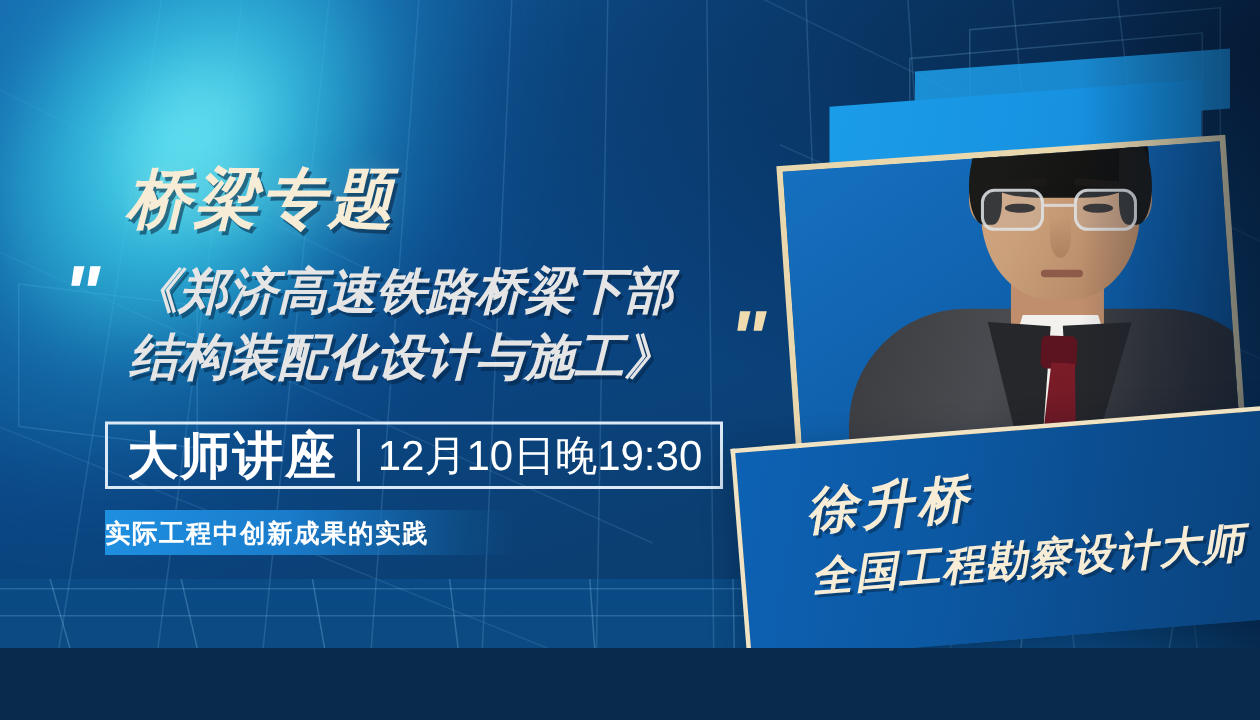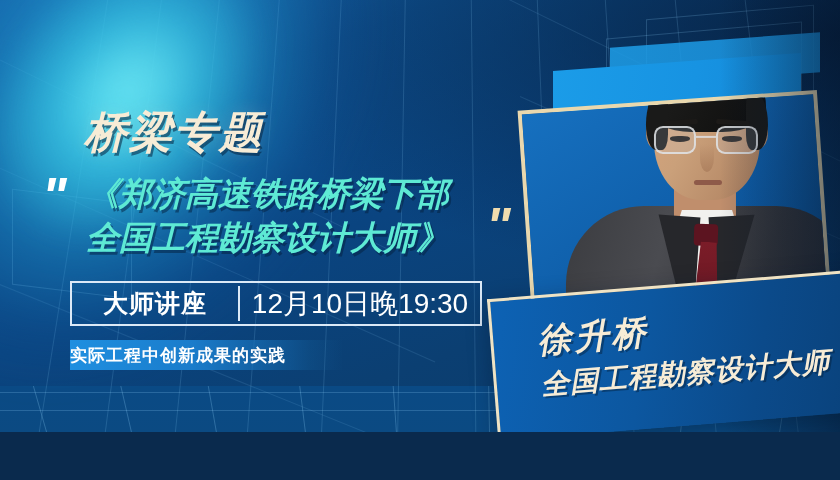--- a/index.html
+++ b/index.html
@@ -228,37 +228,37 @@
     position: absolute; left: 486px; top: 200px;
     font-size: 52px; font-weight: bold; font-style: italic;
     color: #f0dcae; line-height: 1;
     letter-spacing: -2px;
   }
   .maintitle {
     position: absolute; left: 86px; top: 172px;
     width: 420px;
     font-size: 33px; font-weight: bold; font-style: italic;
     line-height: 1.32;
-    color: #5eead4;
+    color: #e5e5e5;
     letter-spacing: 0px;
     text-shadow: 2px 3px 0 rgba(4,32,62,0.5);
   }
   .maintitle .ln { display: block; white-space: nowrap; }
 
   
   .datebox {
     position: absolute; left: 70px; top: 281px;
     width: 412px; height: 45px;
     border: 2px solid #dbe9f7;
     display: flex; align-items: stretch;
   }
   .datebox .seg-a {
     width: 166px;
     display: flex; align-items: center; justify-content: center;
-    font-size: 25px; font-weight: bold; color: #ffffff;
+    font-size: 34px; font-weight: bold; color: #ffffff;
     letter-spacing: 1px;
   }
   .datebox .divider { width: 2px; background: #dbe9f7; margin: 3px 0; }
   .datebox .seg-b {
     flex: 1;
     display: flex; align-items: center; justify-content: center;
     font-size: 28px; color: #ffffff;
     letter-spacing: 0px;
   }
 
@@ -399,21 +399,21 @@
 
   <div class="vignette-r"></div>
 
   <div class="kicker">桥梁专题</div>
 
   <div class="quote-left">"</div>
   <div class="quote-right">"</div>
 
   <div class="maintitle">
     <span class="ln">《郑济高速铁路桥梁下部</span>
-    <span class="ln">全国工程勘察设计大师》</span>
+    <span class="ln">结构装配化设计与施工》</span>
   </div>
 
   <div class="datebox">
     <div class="seg-a">大师讲座</div>
     <div class="divider"></div>
     <div class="seg-b">12月10日晚19:30</div>
   </div>
 
   <div class="ribbon">
     <span>实际工程中创新成果的实践</span>

